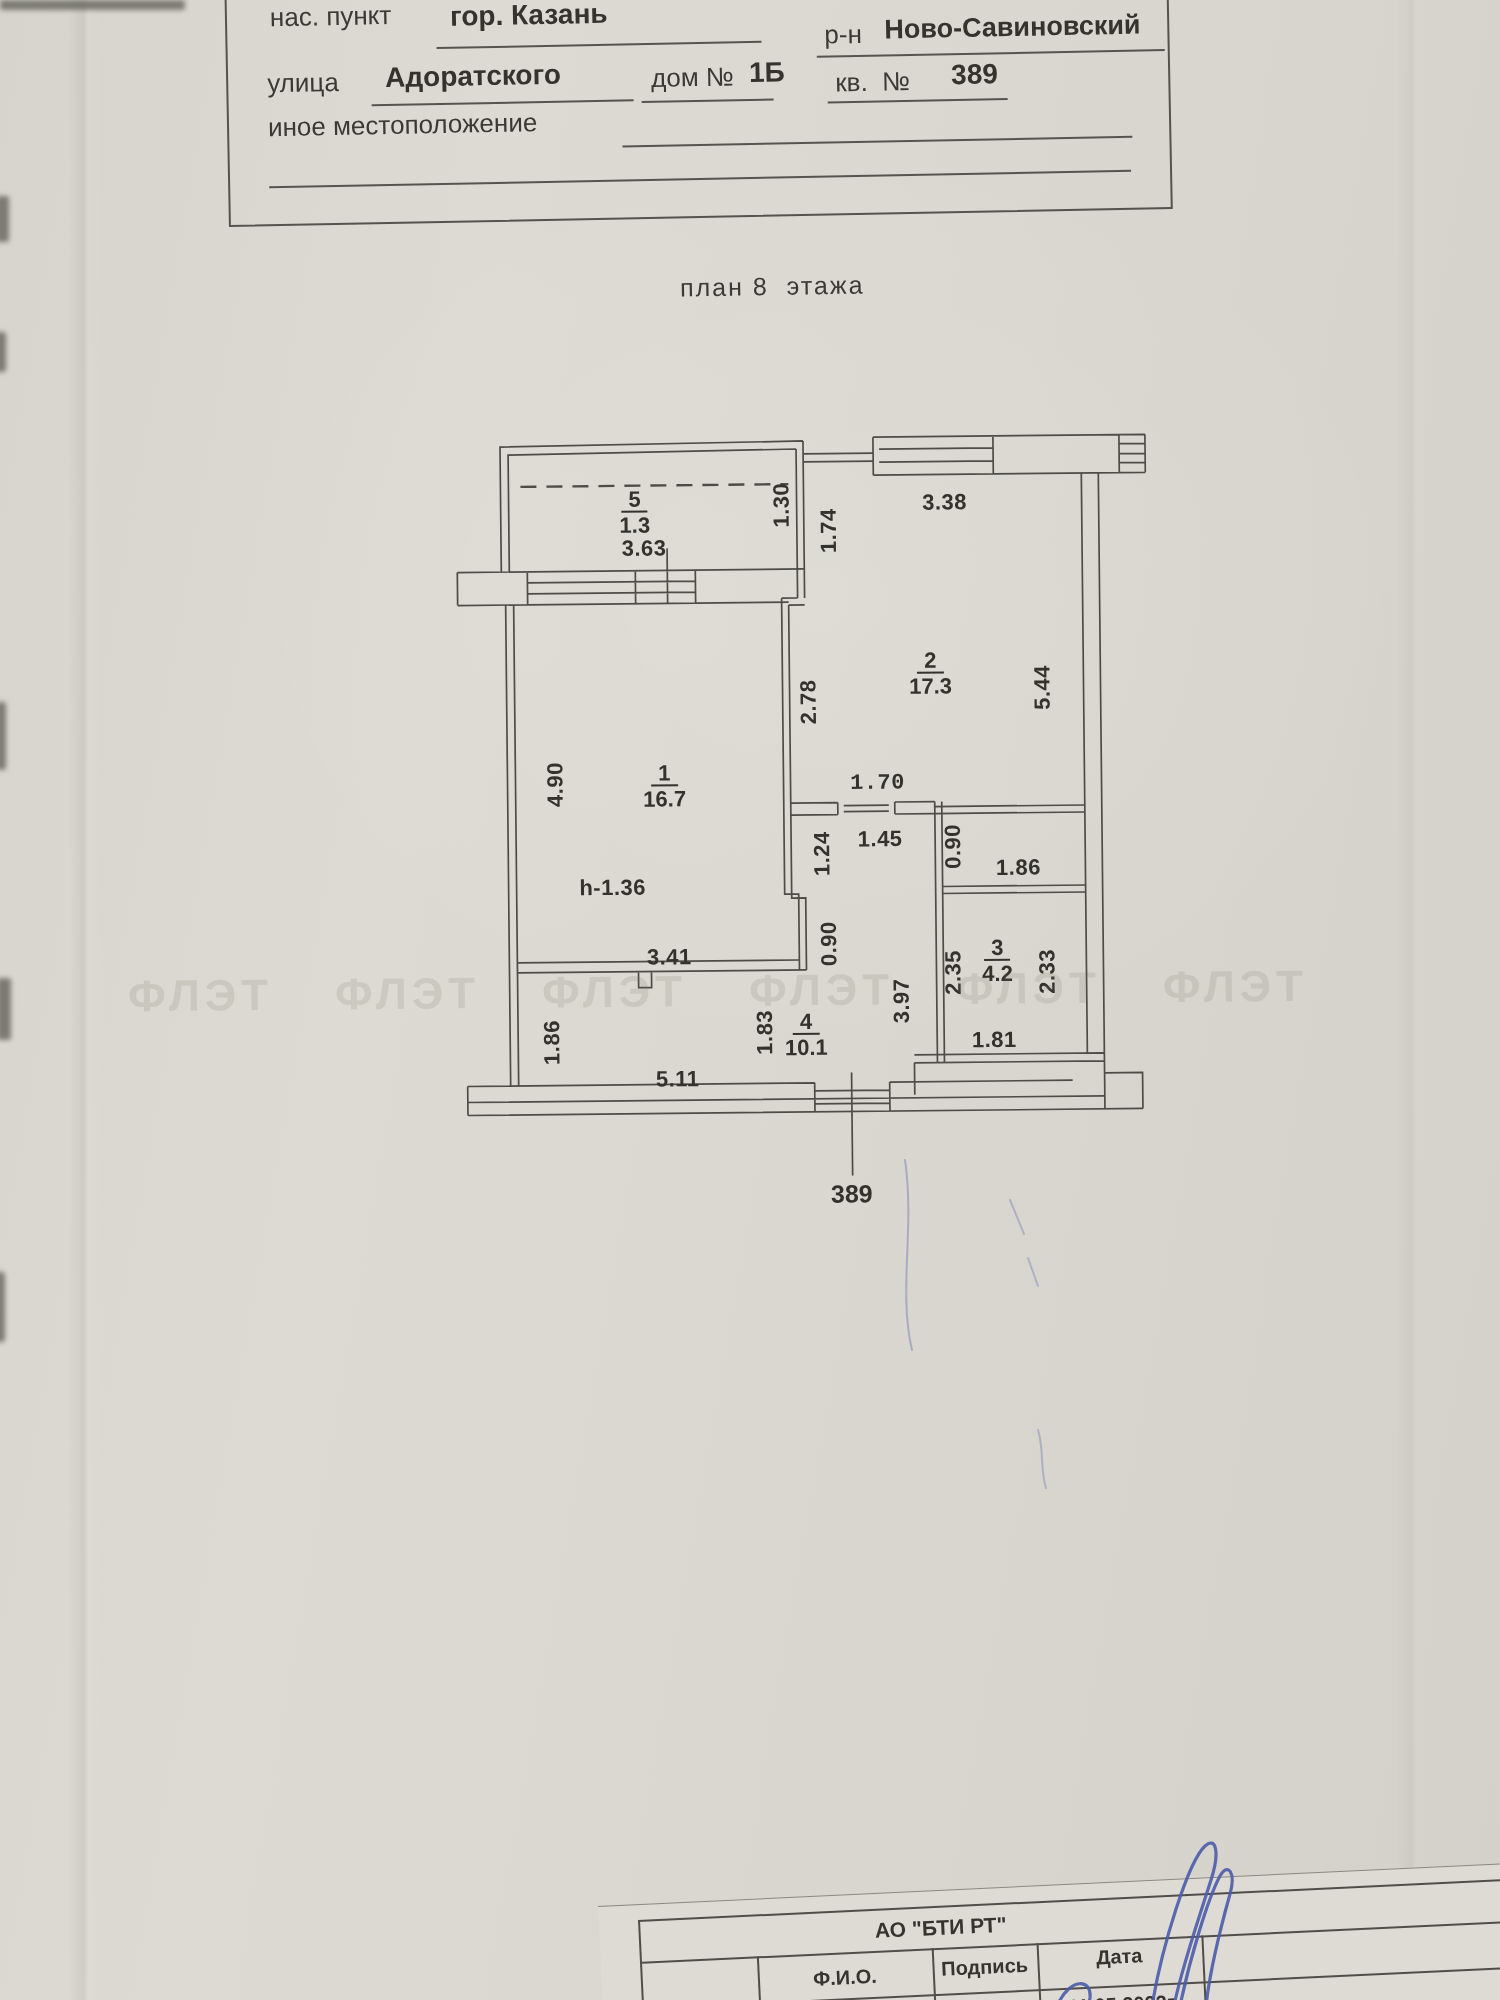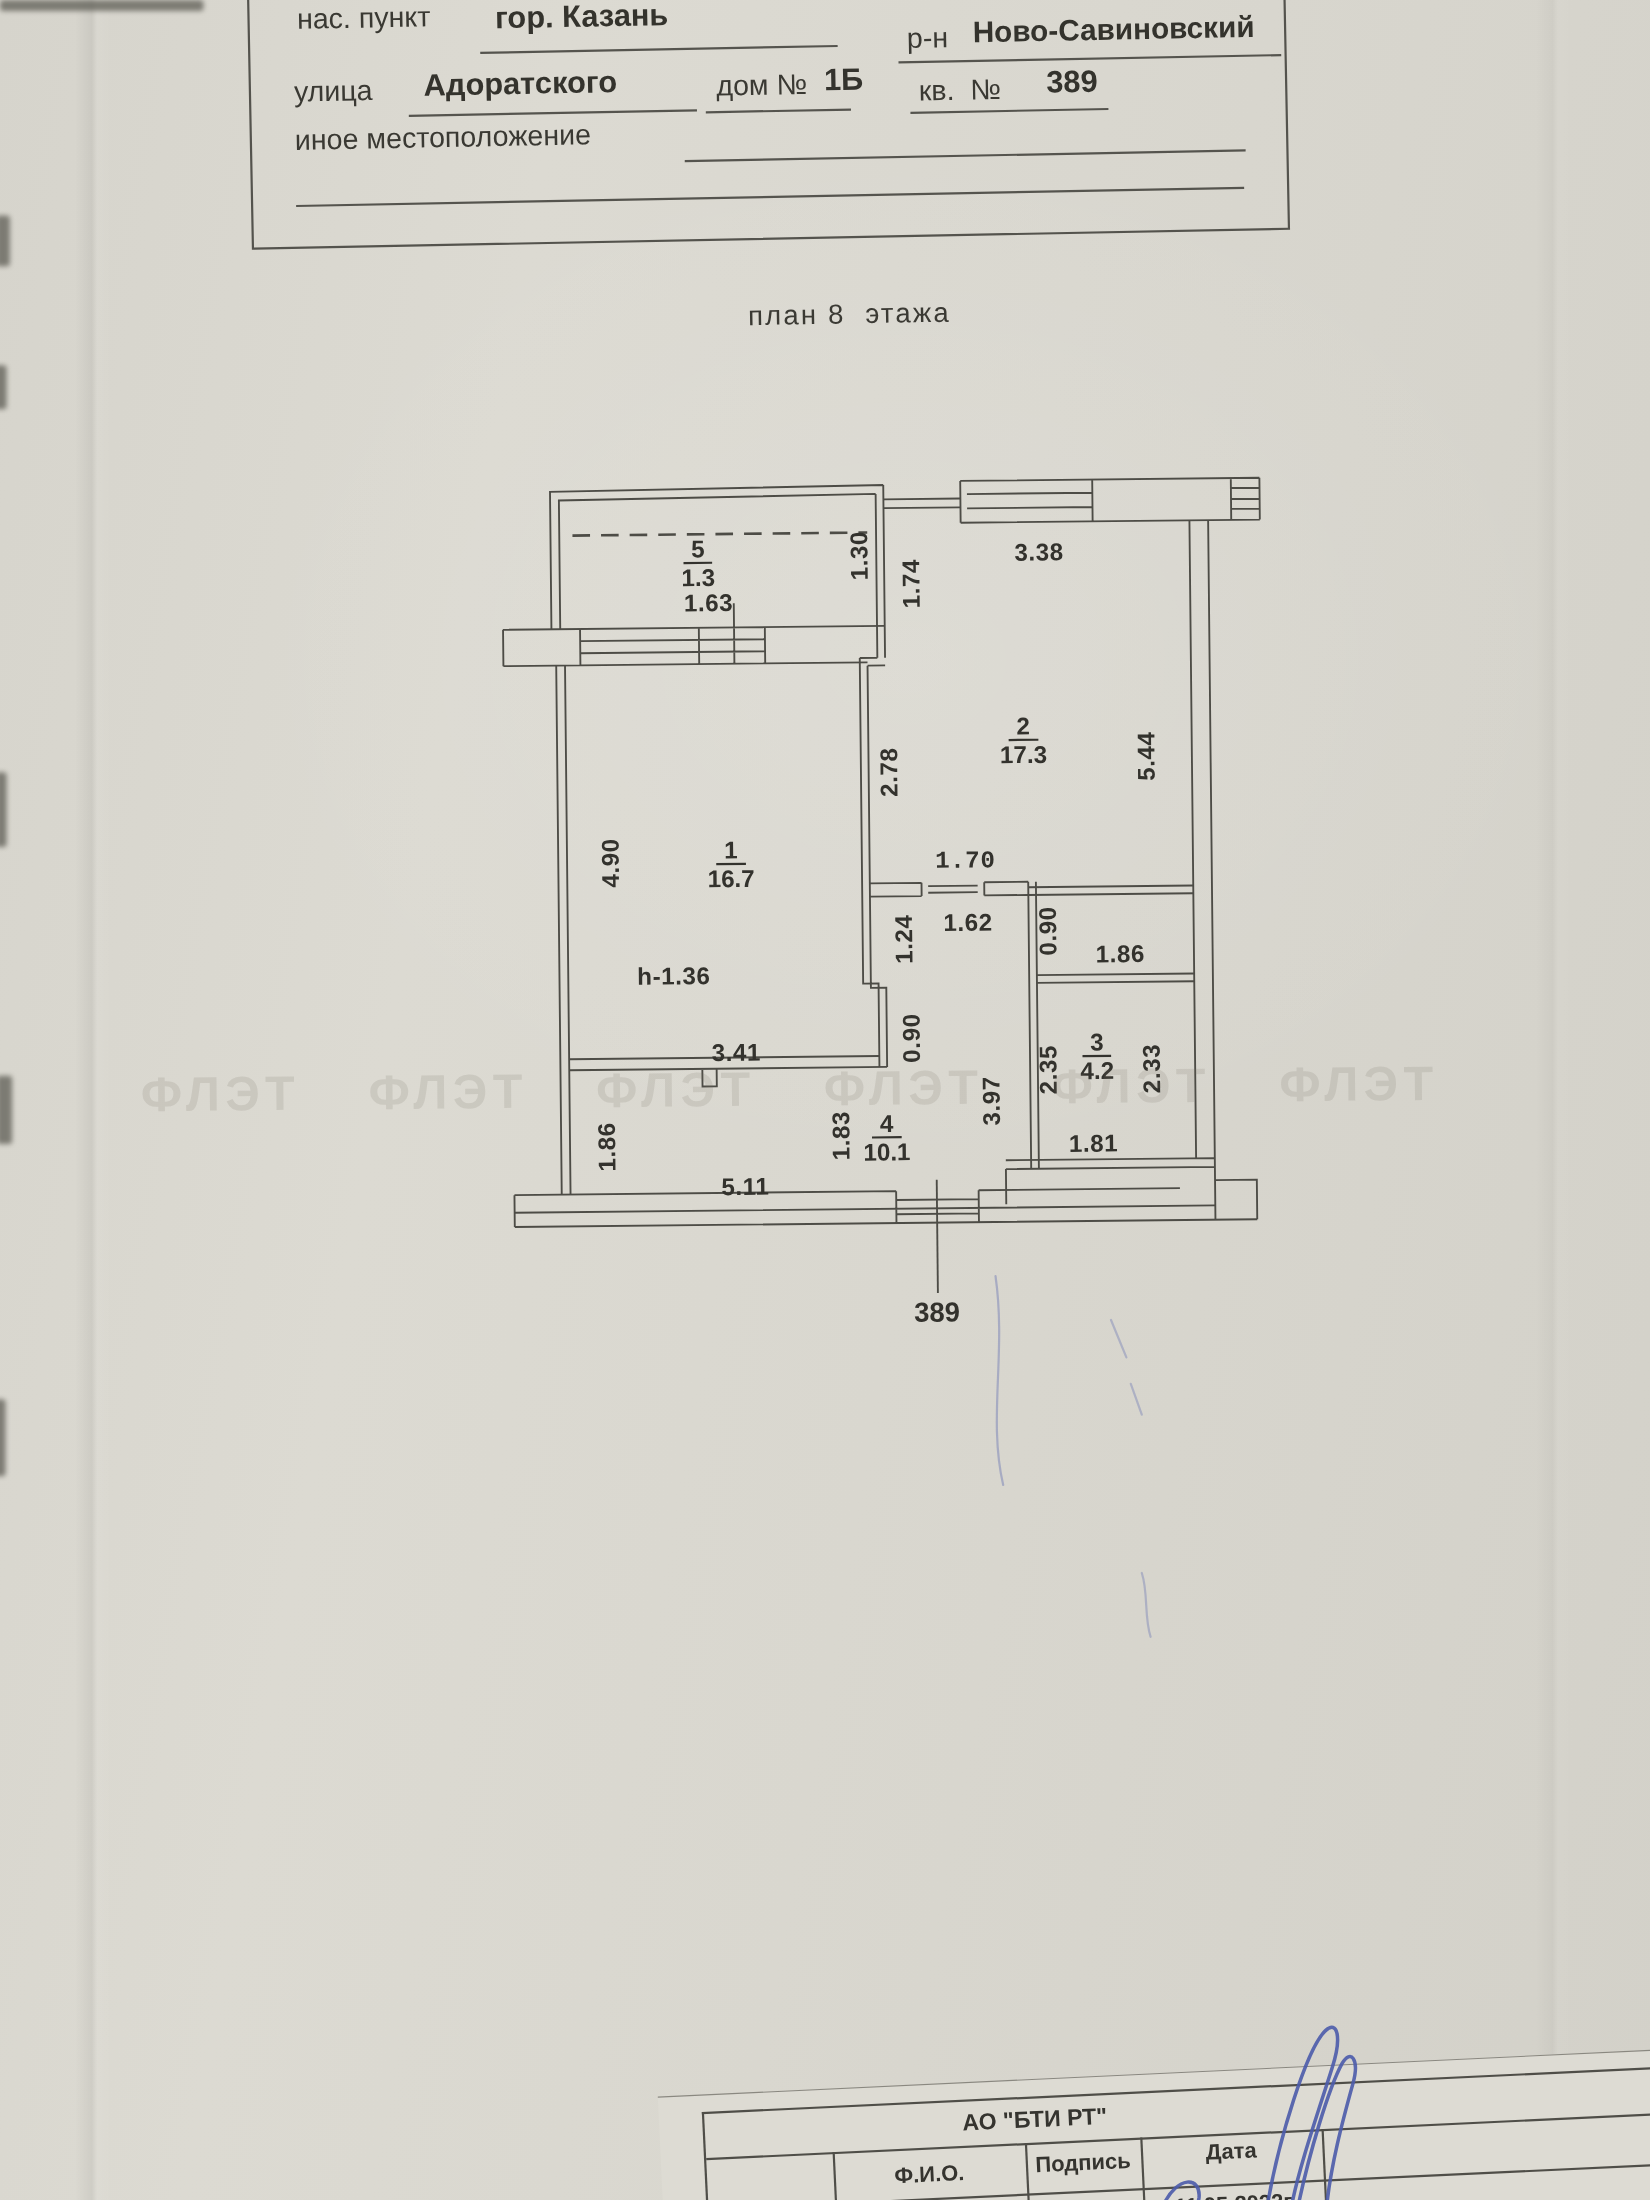--- a/index.html
+++ b/index.html
@@ -117,29 +117,29 @@
       <path d="M76,532 H358 M76,542 H365 M197,542 V558 H210 V542"></path>
 
       <path d="M25,655 H372 M447,655 H630 M25,671 H662 M25,684 H700 M25,655 V684 M372,655 V684 M447,655 V684 M372,663 H447 M372,676 H447"></path>
 
       <path d="M409,645 V748"></path>
     </g>
   </svg>
   <div style="position:absolute;inset:0;">
     <div class="dim" style="left:172px;top:458px">h-1.36</div>
     <div class="apt-num" style="left:408px;top:752px">389</div>
-  <div class="dim" style="left: 207px; top: 119px;">1.63</div>
+  <div class="dim" style="left: 207px; top: 119px;">3.63</div>
       <div class="dim rot" style="left: 345px; top: 77px;">1.30</div>
       <div class="dim rot" style="left: 392px; top: 103px;">1.74</div>
       <div class="dim" style="left: 508px; top: 76px;">3.38</div>
       <div class="dim rot" style="left: 604px; top: 262px;">5.44</div>
       <div class="dim rot" style="left: 370px; top: 274px;">2.78</div>
       <div class="dim rot" style="left: 116px; top: 354px;">4.90</div>
       <div class="dim" style="left: 438px; top: 356px; font-family: Liberation Mono, monospace;">1.70</div>
-      <div class="dim" style="left: 440px; top: 412px;">1.62</div>
+      <div class="dim" style="left: 440px; top: 412px;">1.45</div>
       <div class="dim rot" style="left: 382px; top: 426px;">1.24</div>
       <div class="dim rot" style="left: 513px; top: 420px;">0.90</div>
       <div class="dim" style="left: 578px; top: 442px;">1.86</div>
       <div class="dim rot" style="left: 388px; top: 516px;">0.90</div>
       <div class="dim" style="left: 228px; top: 528px;">3.41</div>
       <div class="dim rot" style="left: 460px; top: 574px;">3.97</div>
       <div class="dim rot" style="left: 512px; top: 546px;">2.35</div>
       <div class="dim rot" style="left: 606px; top: 546px;">2.33</div>
       <div class="dim" style="left: 552px; top: 614px; text-align: right;">1.81</div>
       <div class="dim rot" style="left: 110px; top: 612px;">1.86</div>

